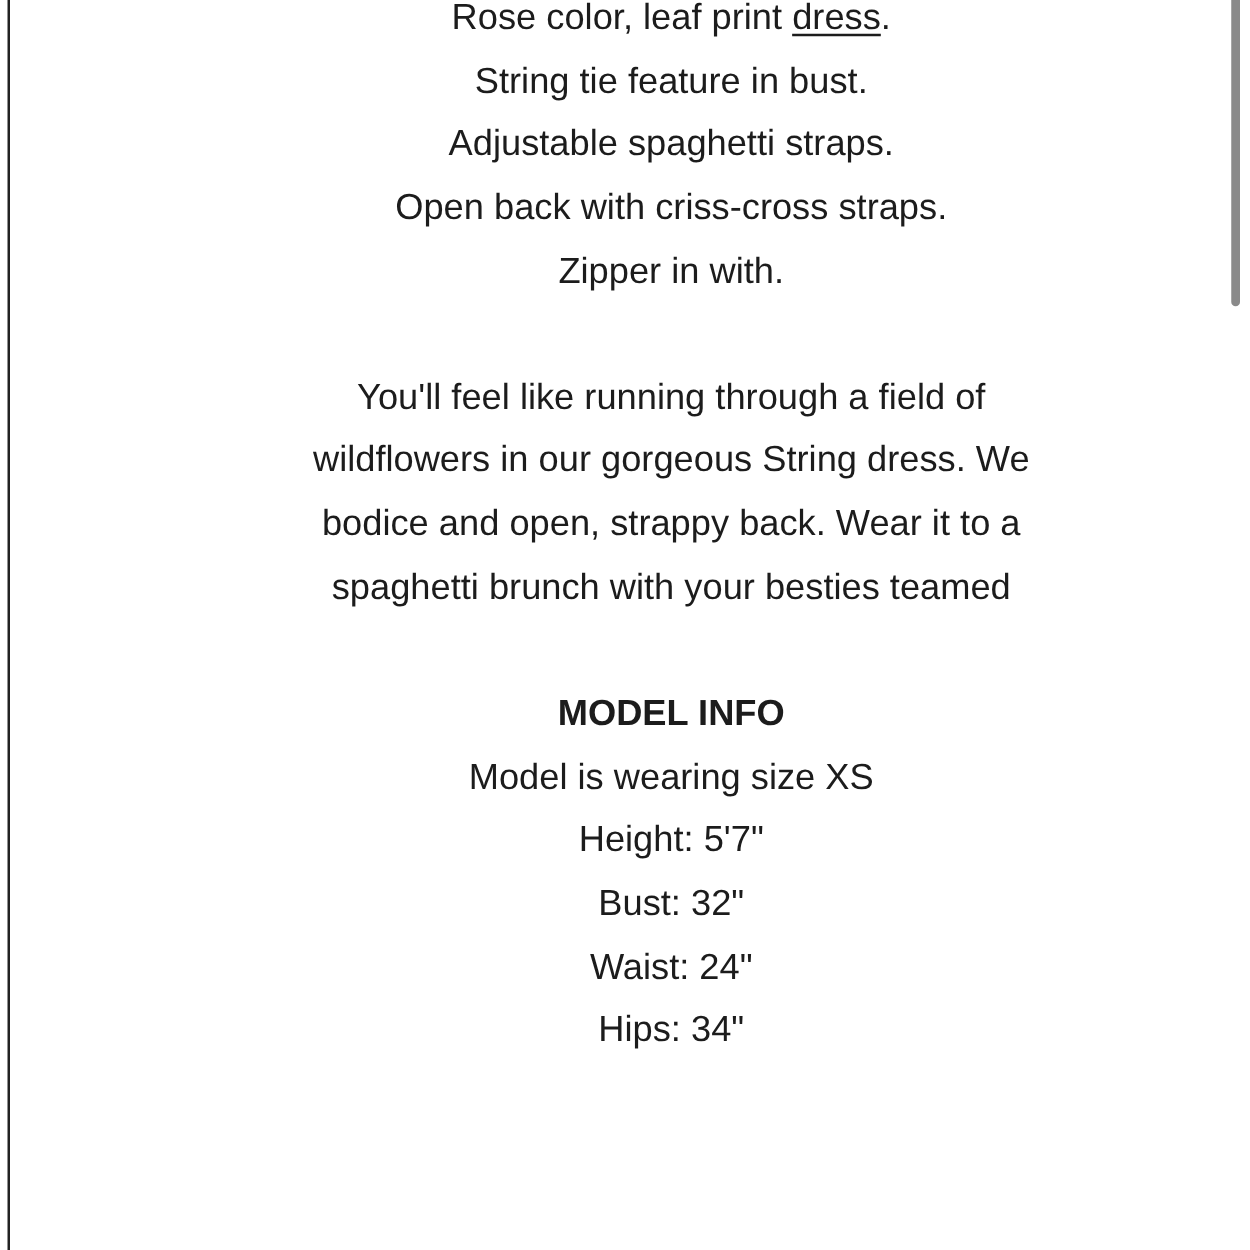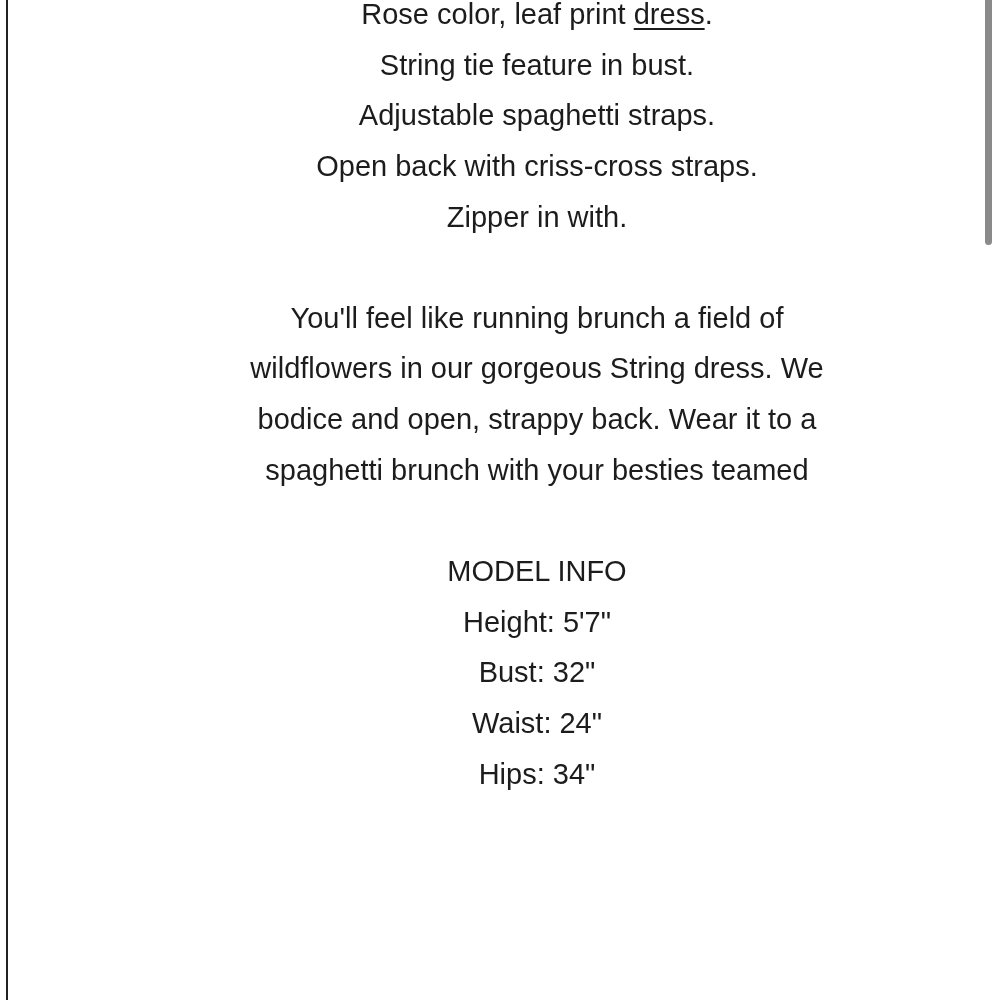--- a/index.html
+++ b/index.html
@@ -39,21 +39,21 @@
     left: 137px; top: -11px;
     width: 800px;
     color: var(--text);
     font-size: 29px;
     white-space: nowrap;
   }
   .line {
     height: 50.65px;
     line-height: 50.65px;
   }
-  .heading { font-weight: 400; }
+  .heading { font-weight: 700; }
   .dress-link {
     color: inherit;
     text-decoration: underline;
     text-decoration-thickness: 1.5px;
     text-underline-offset: 4px;
     cursor: pointer;
   }
 </style>
 </head>
 <body>
@@ -68,27 +68,28 @@
 
     <div class="line"><span>Rose color, leaf print </span><a class="dress-link">dress</a><span>.</span></div>
 
     <div class="line">String tie feature in bust.</div>
     <div class="line">Adjustable spaghetti straps.</div>
     <div class="line">Open back with criss-cross straps.</div>
     <div class="line">Zipper in with.</div>
 
     <div class="line"></div>
 
-    <div class="line">You'll feel like running brunch a field of</div>
+    <div class="line">You'll feel like running through a field of</div>
     <div class="line">wildflowers in our gorgeous String dress. We</div>
     <div class="line">bodice and open, strappy back. Wear it to a</div>
     <div class="line">spaghetti brunch with your besties teamed</div>
 
     <div class="line"></div>
 
     <div class="line heading">MODEL INFO</div>
+    <div class="line">Model is wearing size XS</div>
     <div class="line">Height: 5'7"</div>
     <div class="line">Bust: 32"</div>
     <div class="line">Waist: 24"</div>
     <div class="line">Hips: 34"</div>
 
   </div>
 </div>
 
 </body></html>

